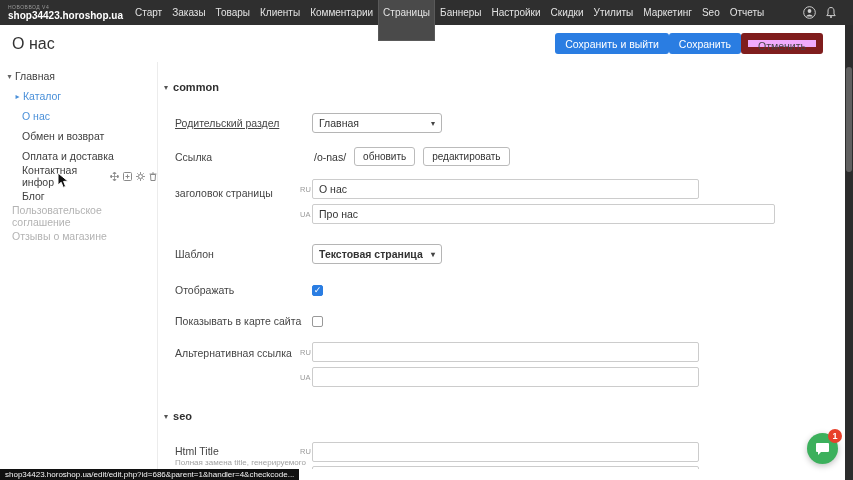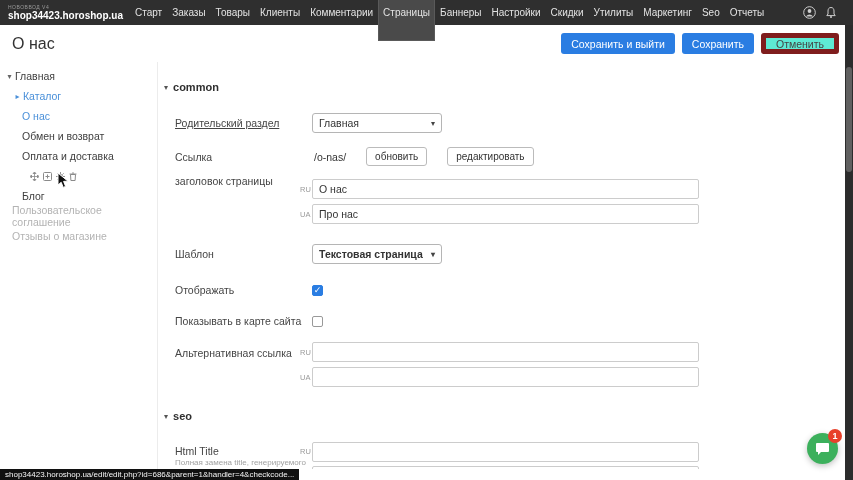--- a/index.html
+++ b/index.html
@@ -14,24 +14,24 @@
   .logo-main { font-size:10px; color:#fff; font-weight:bold; white-space:nowrap; }
   .menu { display:flex; align-items:center; margin-left:4px; }
   .menu-item { color:#e3e3e3; font-size:10px; padding:16px 5px; line-height:25px; cursor:pointer; white-space:nowrap; }
   .menu-item.active { background:#4a4a4a; box-shadow:inset 0 0 0 1px #5a5a5a; }
   .nav-icons { margin-left:auto; margin-right:16px; display:flex; gap:9px; align-items:center; }
   .nav-icons svg { display:block; cursor:pointer; }
 
   
   .page-header { position:absolute; top:25px; left:0; width:845px; height:37px; background:#fff; display:flex; align-items:center; z-index:5; }
   .page-title { font-size:16px; font-weight:normal; color:#333; margin-left:12px; }
-  .header-actions { margin-left:auto; margin-right:6px; display:flex; gap:7px; }
+  .header-actions { margin-left:auto; margin-right:22px; display:flex; }
   .btn { height:21px; border-radius:3px; font-size:10.5px; padding:0 10px; border:none; cursor:pointer; font-family:inherit; }
   .btn.primary { background:#2a7de2; color:#fff; }
-  .btn.secondary { background:#5eead4; color:#444; border:5px solid #7f1d1d; }
+  .btn.secondary { background:#f0abfc; color:#444; border:7px solid #7f1d1d; }
 
   
   .sidebar { position:absolute; top:62px; left:0; width:158px; height:407px; background:#fff; border-right:1px solid #ececec; padding-top:4px; z-index:4; }
   .tree-row { height:20px; display:flex; align-items:center; font-size:10.5px; color:#3e3e3e; cursor:pointer; position:relative; }
   .caret { width:11px; font-size:8px; color:#666; text-align:center; flex:0 0 auto; }
   .caret.blue { color:#4a90d9; }
   .pl1 { padding-left:4px; }
   .pl2 { padding-left:12px; }
   .pl3 { padding-left:22px; }
   .pl0 { padding-left:12px; }
@@ -44,21 +44,21 @@
   .content { position:absolute; top:62px; left:159px; width:686px; height:407px; background:#fff; overflow:hidden; z-index:3; }
   .abs { position:absolute; }
   .section-head { display:flex; align-items:center; gap:5px; font-size:11px; font-weight:bold; color:#2f2f2f; cursor:pointer; }
   .section-caret { font-size:8px; color:#555; font-weight:normal; }
   .flabel { font-size:10.5px; color:#454545; }
   .lang { font-size:7.5px; color:#9a9a9a; }
   .tinput { height:20px; border:1px solid #ccc; border-radius:2px; font-size:10.5px; color:#333; padding:0 6px; font-family:inherit; background:#fff; }
   .select { height:20px; width:130px; border:1px solid #b5b5b5; border-radius:3px; display:flex; align-items:center; justify-content:space-between; padding:0 6px; font-size:10.5px; color:#333; cursor:pointer; background:#fff; }
   .sel-caret { font-size:8px; color:#444; margin-left:8px; }
   .mini-btn { height:19px; border:1px solid #bbb; border-radius:3px; background:#fff; font-size:10px; color:#333; padding:0 8px; cursor:pointer; font-family:inherit; }
-  .link-row { display:flex; align-items:center; gap:20px; }
+  .link-row { display:flex; align-items:center; gap:8px; }
   .link-val { font-size:10.5px; color:#333; }
   .checkbox { width:11px; height:11px; border:1px solid #999; border-radius:2px; background:#fff; cursor:pointer; display:flex; align-items:center; justify-content:center; }
   .checkbox.checked { background:#2a7de2; border-color:#2a7de2; color:#fff; font-size:9px; line-height:1; }
   .hint { font-size:8px; color:#a0a0a0; white-space:nowrap; }
 
   
   .scrollbar { position:absolute; top:25px; right:0; width:8px; height:455px; background:#2c2c2c; z-index:30; }
   .scroll-thumb { position:absolute; top:42px; left:1px; width:6px; height:105px; background:#606060; border-radius:3px; }
 
   
@@ -129,20 +129,21 @@
     <div class="tree-row pl3 blue">
       <span>О нас</span>
     </div>
     <div class="tree-row pl3">
       <span>Обмен и возврат</span>
     </div>
     <div class="tree-row pl3">
       <span>Оплата и доставка</span>
     </div>
     <div class="tree-row pl3">
+      <span>Контактная инфор</span>
       <span class="row-icons">
         <svg width="9" height="9" viewBox="0 0 9 9">
             <path d="M4.5 0 L6 1.5 L3 1.5 Z M4.5 9 L3 7.5 L6 7.5 Z M0 4.5 L1.5 3 L1.5 6 Z M9 4.5 L7.5 6 L7.5 3 Z M4.5 1 V8 M1 4.5 H8" fill="#8a8a8a" stroke="#8a8a8a" stroke-width="0.8"></path>
           </svg>
         <svg width="9" height="9" viewBox="0 0 9 9">
             <rect x="0.5" y="0.5" width="8" height="8" rx="1" fill="none" stroke="#8a8a8a"></rect>
             <path d="M4.5 2.5 V6.5 M2.5 4.5 H6.5" stroke="#8a8a8a" stroke-width="1"></path>
           </svg>
         <svg width="9" height="9" viewBox="0 0 9 9">
             <circle cx="4.5" cy="4.5" r="2" fill="none" stroke="#8a8a8a"></circle>
@@ -178,25 +179,25 @@
       <span class="sel-caret">▾</span>
     </div>
 
     <div class="flabel abs" style="left:16px; top:89px;">Ссылка</div>
     <div class="link-row abs" style="left:155px; top:85px;">
       <span class="link-val">/o-nas/</span>
       <button class="mini-btn">обновить</button>
       <button class="mini-btn">редактировать</button>
     </div>
 
-    <div class="flabel abs" style="left:16px; top:113px;">заголовок страницы</div>
+    <div class="flabel abs" style="left:16px; top:125px;">заголовок страницы</div>
     <span class="lang abs" style="left:141px; top:123px;">RU</span>
     <input class="tinput abs" style="left: 153px; top: 117px; width: 387px;" value="О нас">
     <span class="lang abs" style="left:141px; top:148px;">UA</span>
-    <input class="tinput abs" style="left: 153px; top: 142px; width: 387px;" value="Про нас">
+    <input class="tinput abs" style="left: 153px; top: 142px; width: 463px;" value="Про нас">
 
     <div class="flabel abs" style="left:16px; top:186px;">Шаблон</div>
     <div class="select abs" style="left:153px; top:182px;font-weight:bold;">
       <span>Текстовая страница</span>
       <span class="sel-caret">▾</span>
     </div>
 
     <div class="flabel abs" style="left:16px; top:222px;">Отображать</div>
     <div class="checkbox checked abs" style="left:153px; top:223px;">
       <span>✓</span>

